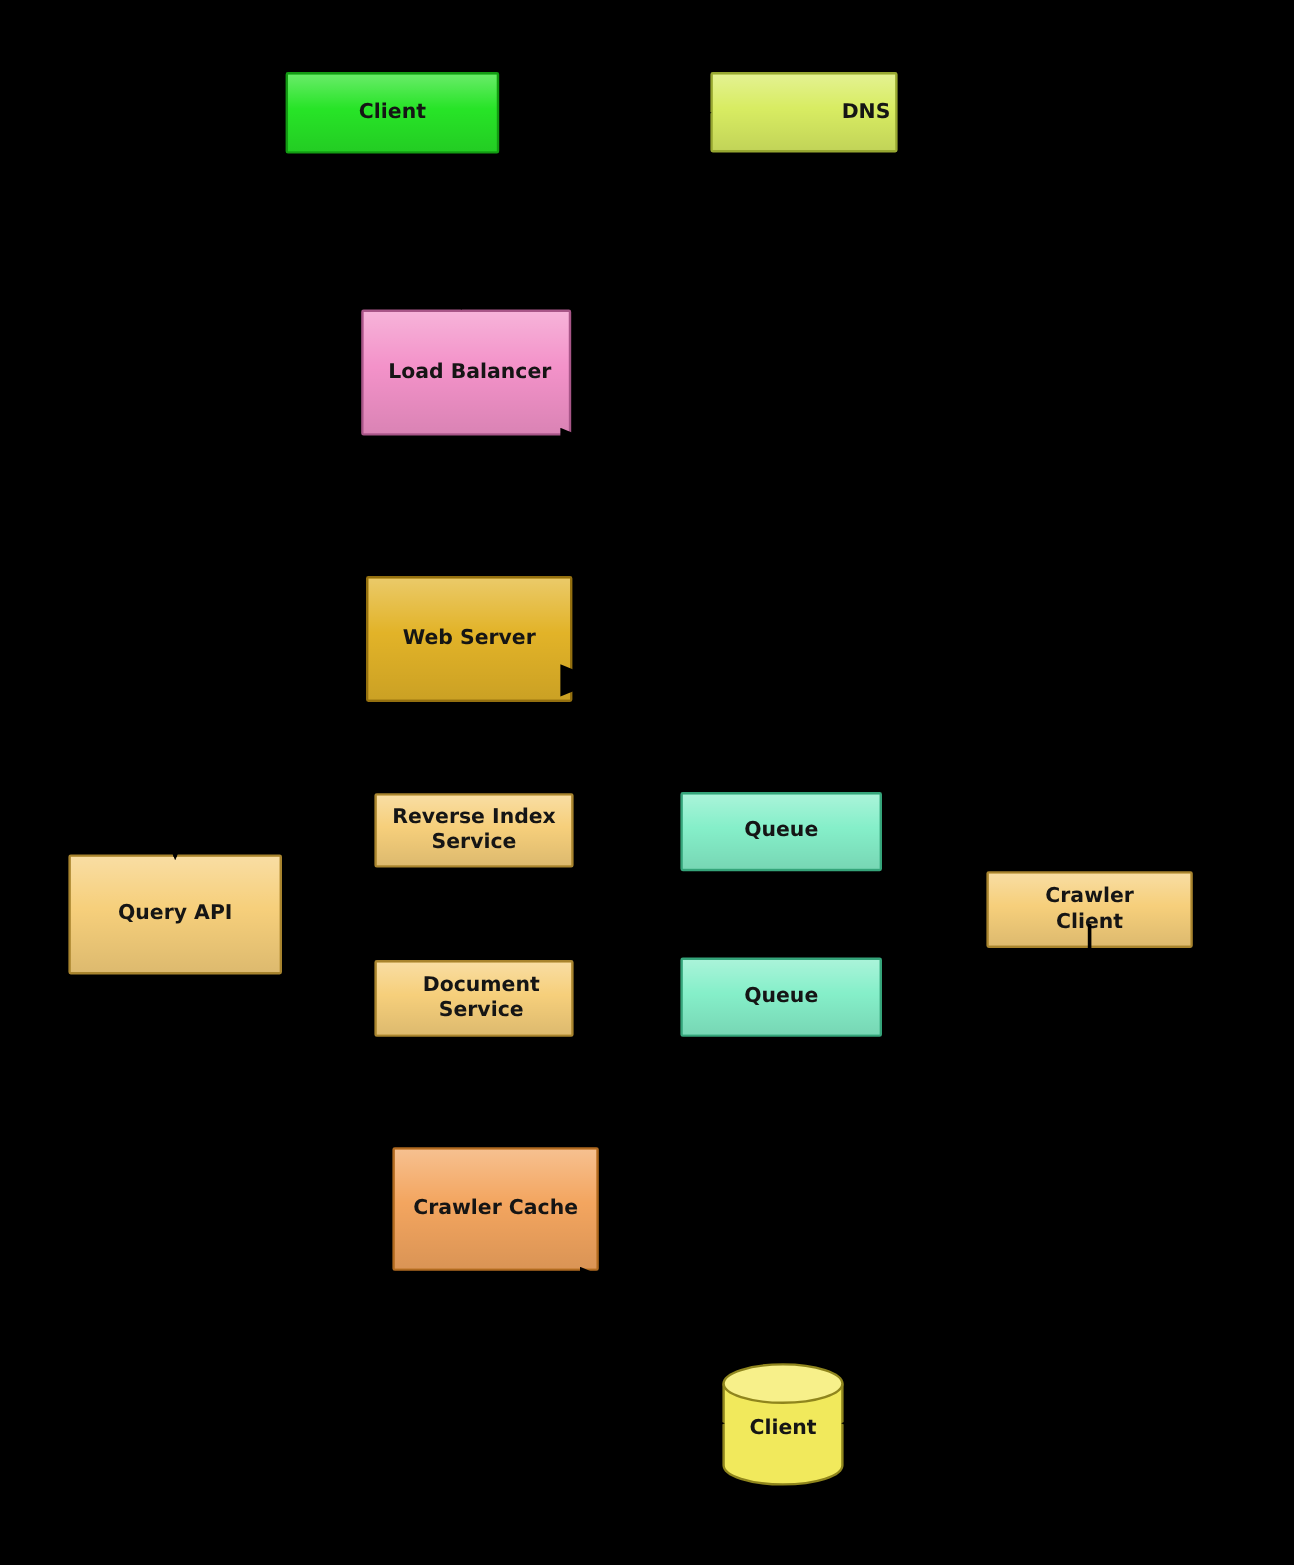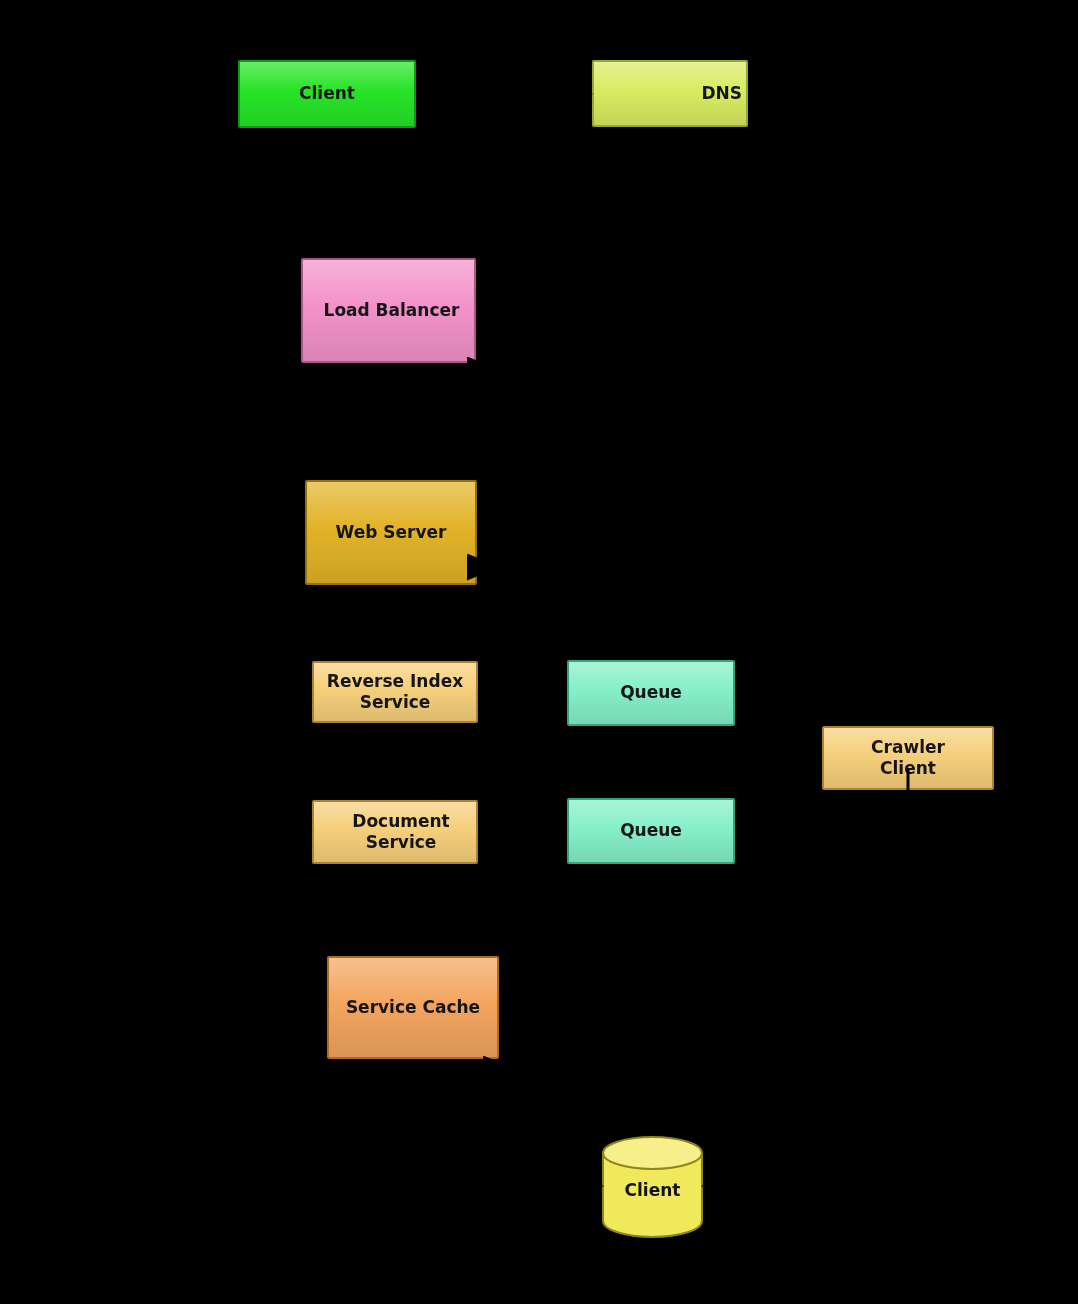--- a/index.html
+++ b/index.html
@@ -73,33 +73,36 @@
     <div class="node stacked" style="left: 305px; top: 452px; width: 172px; height: 105px; --fill: #e2b328; border-color: rgb(148, 112, 15); margin-top: 28px;">
       <span class="label">Web Server</span>
     </div>
     <div class="node stacked" style="left: 312px; top: 661px; width: 166px; height: 62px; --fill: #f6cf7b; border-color: rgb(168, 132, 46);">
       <span class="label">Reverse Index
 Service</span>
     </div>
     <div class="node stacked" style="left: 567px; top: 660px; width: 168px; height: 66px; --fill: #85efc9; border-color: rgb(53, 164, 122);">
       <span class="label">Queue</span>
     </div>
+    <div class="node stacked" style="left: 57px; top: 712px; width: 178px; height: 100px; --fill: #f6cf7b; border-color: rgb(168, 132, 46);">
+      <span class="label">Query API</span>
+    </div>
     <div class="node stacked" style="left: 822px; top: 726px; width: 172px; height: 64px; --fill: #f6cf7b; border-color: rgb(168, 132, 46);">
       <span class="label">Crawler
 Client</span>
     </div>
     <div class="node stacked" style="left: 312px; top: 800px; width: 166px; height: 64px; --fill: #f6cf7b; border-color: rgb(168, 132, 46); padding-left: 16px;">
       <span class="label">Document
 Service</span>
     </div>
     <div class="node stacked" style="left: 567px; top: 798px; width: 168px; height: 66px; --fill: #85efc9; border-color: rgb(53, 164, 122);">
       <span class="label">Queue</span>
     </div>
     <div class="node stacked" style="left: 327px; top: 956px; width: 172px; height: 103px; --fill: #f3a55f; border-color: rgb(176, 106, 32);">
-      <span class="label">Service Cache</span>
+      <span class="label">Crawler Cache</span>
     </div>
     <div class="node cylinder" style="left: 600px; top: 1133px; width: 105px; height: 107px; --fill: #f1e95c; border-color: rgb(143, 133, 29);">
       <svg width="105" height="107" viewBox="0 0 105 107">
         <path d="M3 20 L3 88 A49.5 16 0 0 0 102 88 L102 20" fill="#f1e95c" stroke="#8f851d" stroke-width="2"></path>
         <ellipse cx="52.5" cy="20" rx="49.5" ry="16" fill="#f7f08a" stroke="#8f851d" stroke-width="2"></ellipse>
       </svg>
       <span class="label">Client</span>
     </div>
   </div>
 

